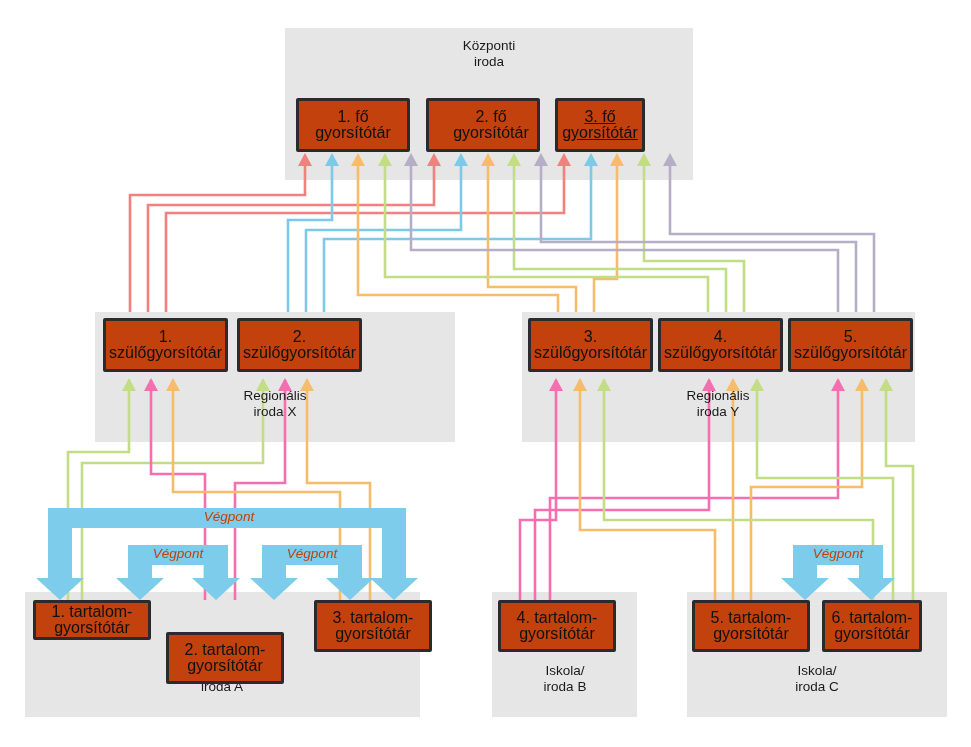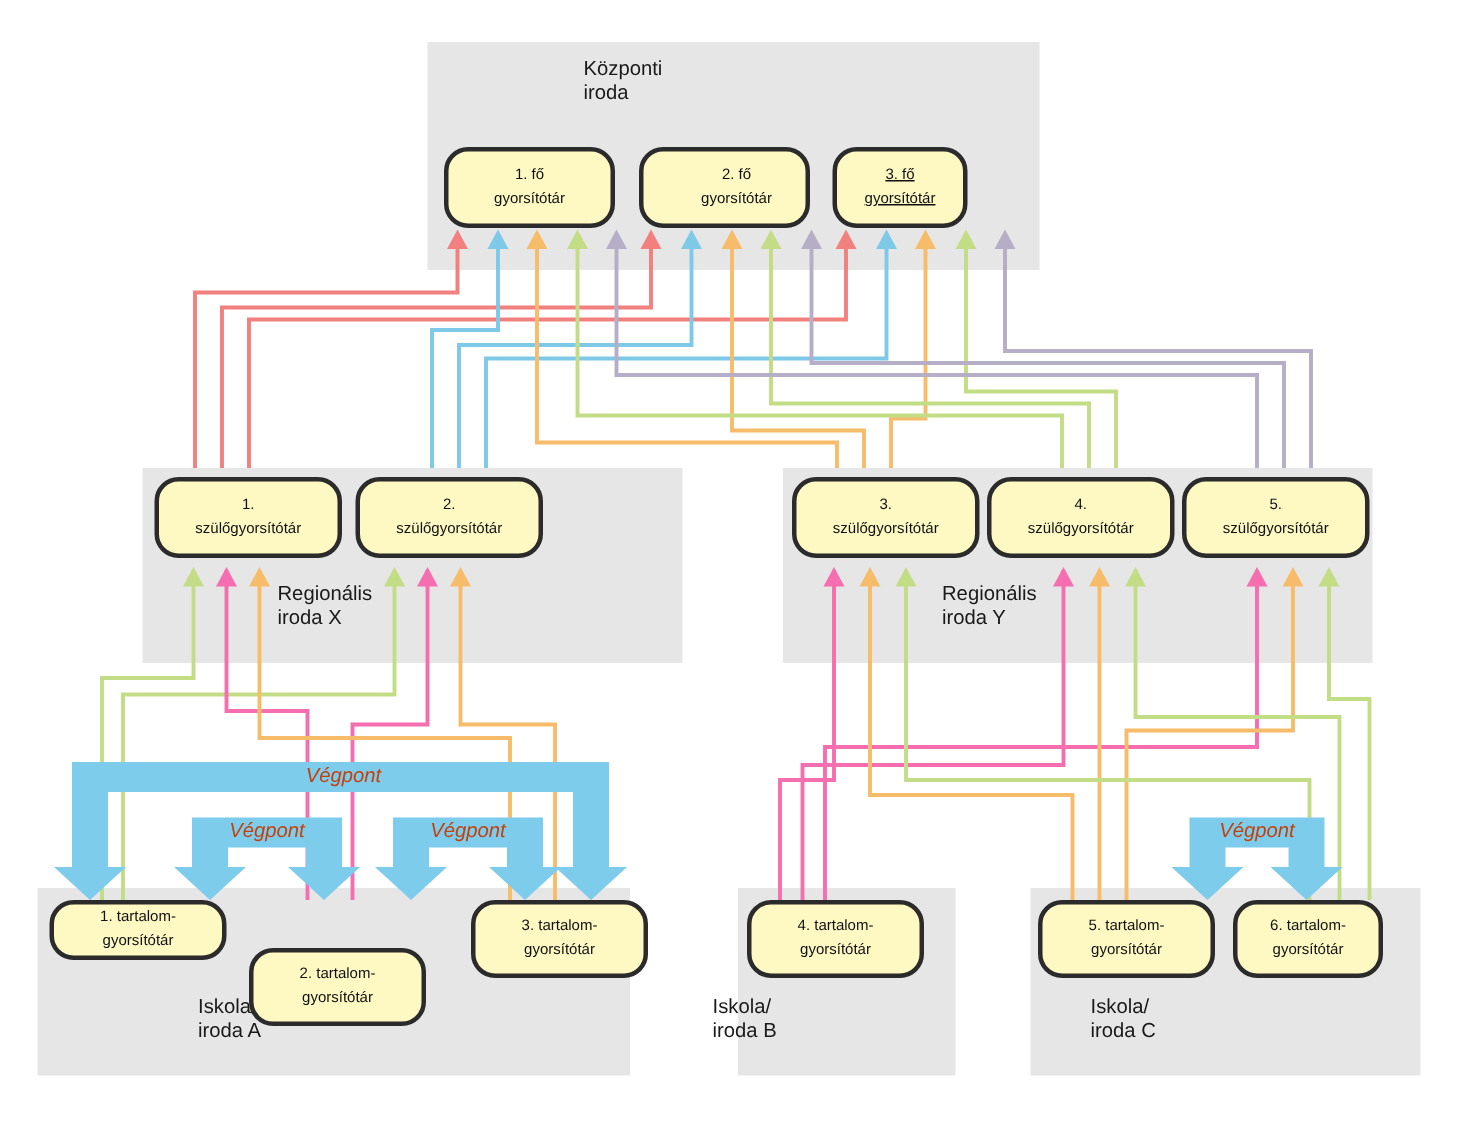--- a/index.html
+++ b/index.html
@@ -1,23 +1,23 @@
 <!DOCTYPE html>
 <html><head>
 <meta charset="utf-8">
 <style>
   html,body{margin:0;padding:0;background:#fff;}
   body{font-family:"Liberation Sans",sans-serif;}
   #stage{position:relative;width:971px;height:747px;background:#fff;overflow:hidden;}
   svg.layer{position:absolute;left:0;top:0;width:971px;height:747px;}
   .panel{position:absolute;background:#E6E6E6;}
-  .panel-label{position:absolute;font-size:13.5px;color:#1a1a1a;line-height:16px;white-space:pre-line;}
-  .node{position:absolute;background:#fef9c3;border:3px solid #2b2b2b;border-radius:16px;
+  .panel-label{position:absolute;text-align:center;font-size:13.5px;color:#1a1a1a;line-height:16px;white-space:pre-line;}
+  .node{position:absolute;background:#c2410c;border:3px solid #2b2b2b;border-radius:2px;
         display:flex;align-items:center;justify-content:center;text-align:center;
-        font-size:10px;color:#111;line-height:16px;white-space:pre-line;box-sizing:border-box;}
+        font-size:16px;color:#111;line-height:16px;white-space:pre-line;box-sizing:border-box;}
   .vp-label{position:absolute;font-size:13.5px;color:#c2410c;text-align:center;font-style:italic;}
 </style>
 </head>
 <body>
 
 <div id="stage">
 
   <div class="panel" style="left:285px;top:28px;width:408px;height:152px;"></div>
   <div class="panel" style="left:95px;top:312px;width:360px;height:130px;"></div>
   <div class="panel" style="left:522px;top:312px;width:393px;height:130px;"></div>

